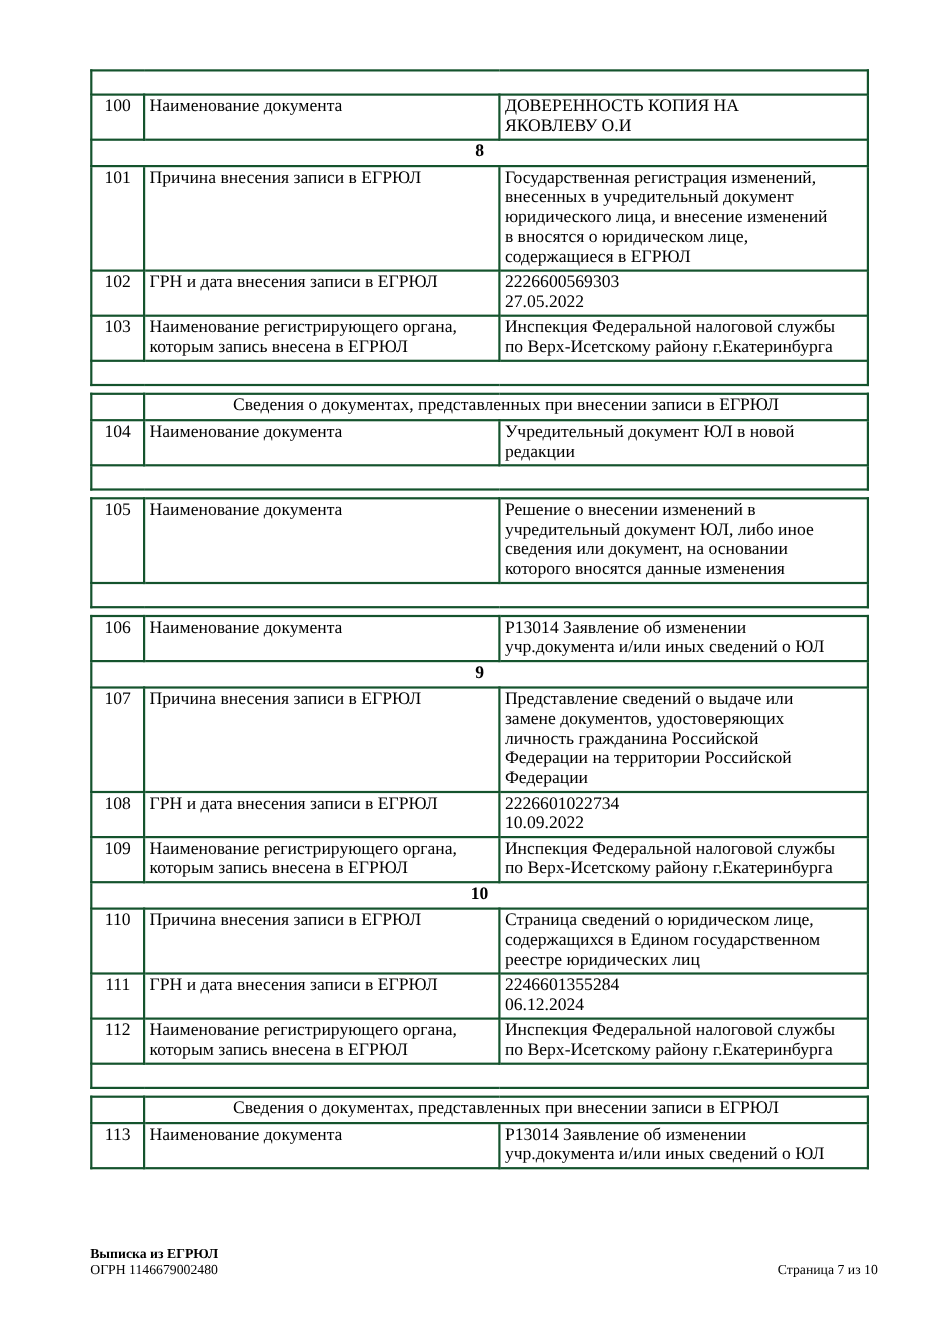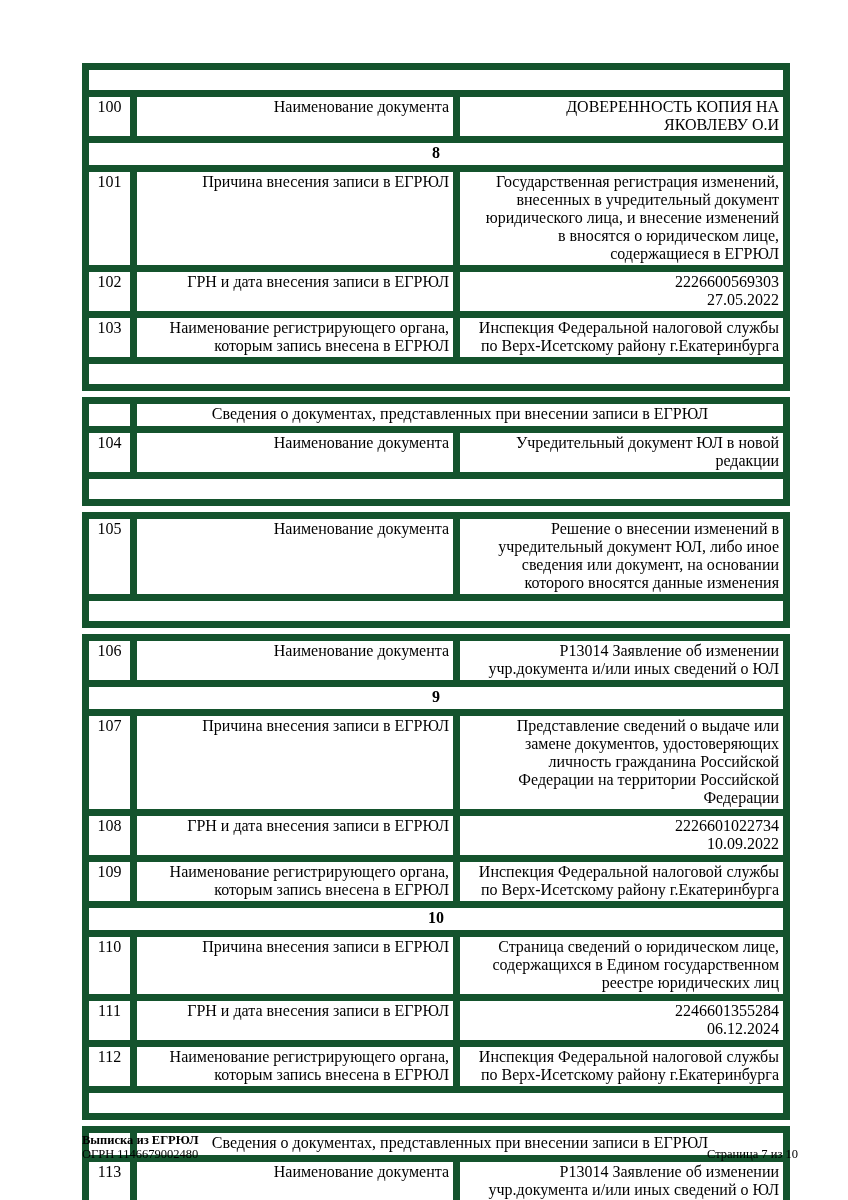--- a/index.html
+++ b/index.html
@@ -4,29 +4,29 @@
 <style>
   html,body{margin:0;padding:0;}
   body{
     width:848px;height:1200px;position:relative;background:#ffffff;
     font-family:"Liberation Serif", serif;color:#000;
     -webkit-font-smoothing:antialiased;
   }
   #tables{position:absolute;left:82px;top:63px;width:708px;}
   table.grp{border-collapse:collapse;width:708px;table-layout:fixed;margin:0 0 6px 0;}
   table.grp td{
-    border:7px solid #14532d;vertical-align:top;
+    border:2px solid #14532d;vertical-align:top;
     font-size:16px;line-height:18px;padding:1px 4px 2px 4px;
     overflow:hidden;
   }
   td.num{text-align:center;padding:1px 2px 2px 2px;}
   td.spacer{height:17px;padding:0;}
   td.section{text-align:center;font-weight:bold;height:19px;padding:1px 0 2px 0;}
   td.docs-header{height:19px;text-align:center;}
-  .vline{display:block;text-align:right;}
+  .vline{display:block;}
   .footer{position:absolute;left:82px;top:1133px;width:716px;height:28px;
           font-size:12.5px;line-height:14px;}
   .f-title{font-weight:bold;}
   .f-center{position:absolute;left:0;right:0;bottom:0;text-align:left;}
   .f-right{position:absolute;right:0;bottom:0;}
 </style>
 </head>
 <body>
 
 <div id="tables">

